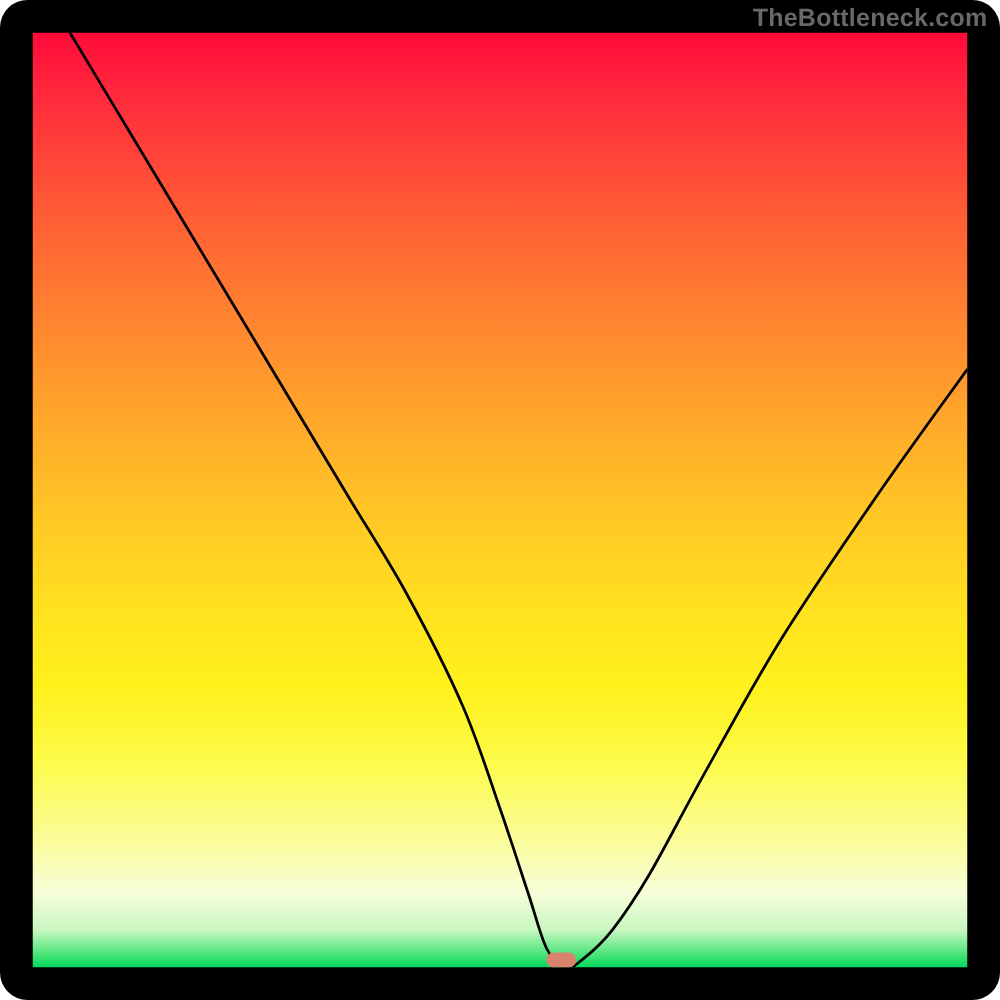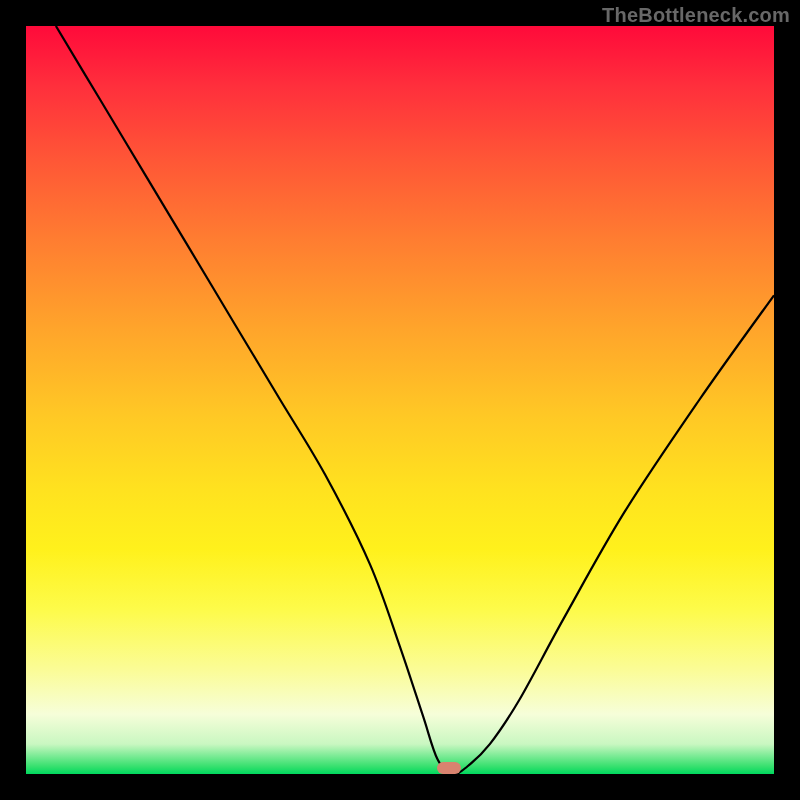--- a/index.html
+++ b/index.html
@@ -2,20 +2,21 @@
 <html><head>
 <meta charset="utf-8">
 <style>
   * { margin: 0; padding: 0; box-sizing: border-box; }
   html, body { width: 800px; height: 800px; overflow: hidden; background: #fff; }
   .frame {
     position: relative;
     width: 800px;
     height: 800px;
     background: #000;
+    border-radius: 22px;
   }
   .plot-area {
     position: absolute;
     left: 26px;
     top: 26px;
     width: 748px;
     height: 748px;
     overflow: hidden;
   }
   .gradient-bg {

